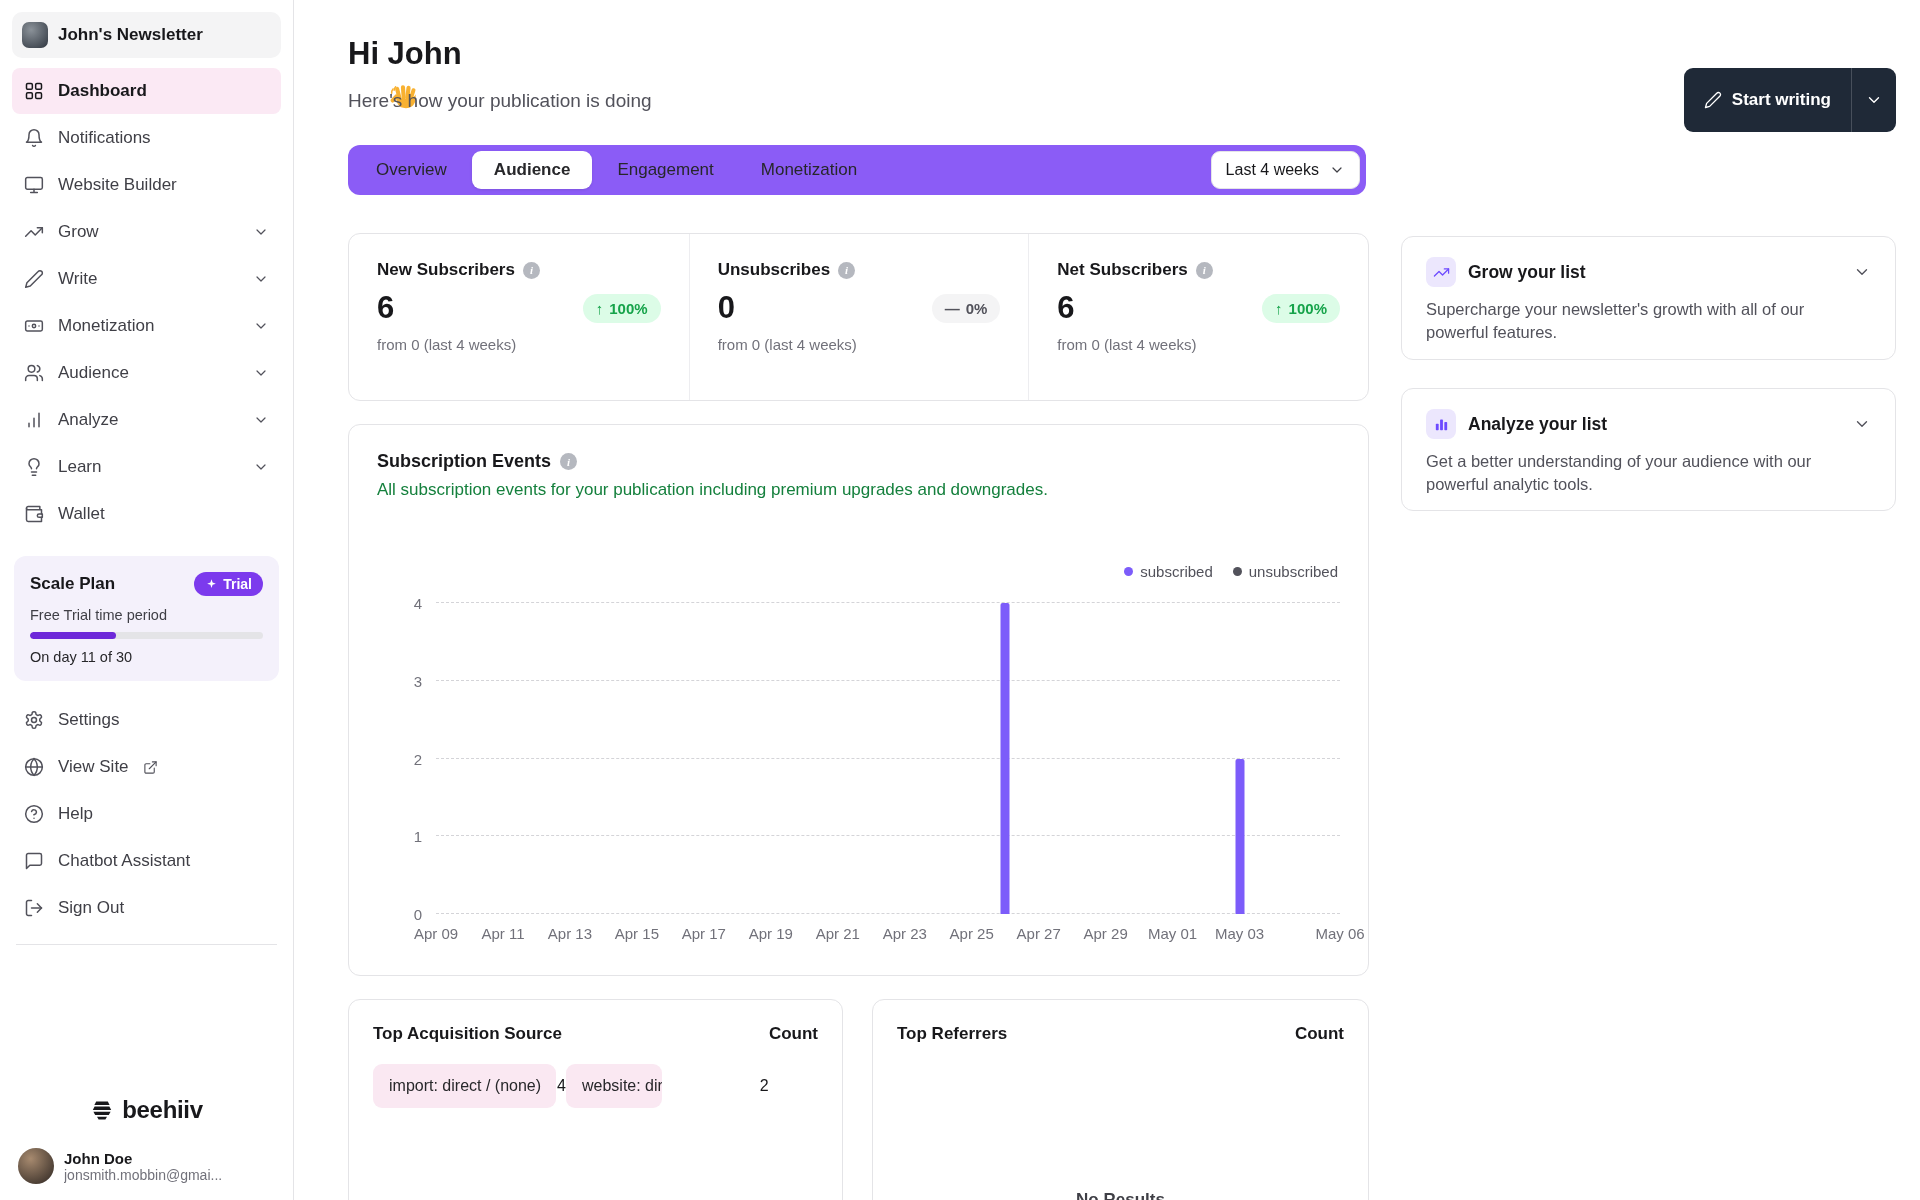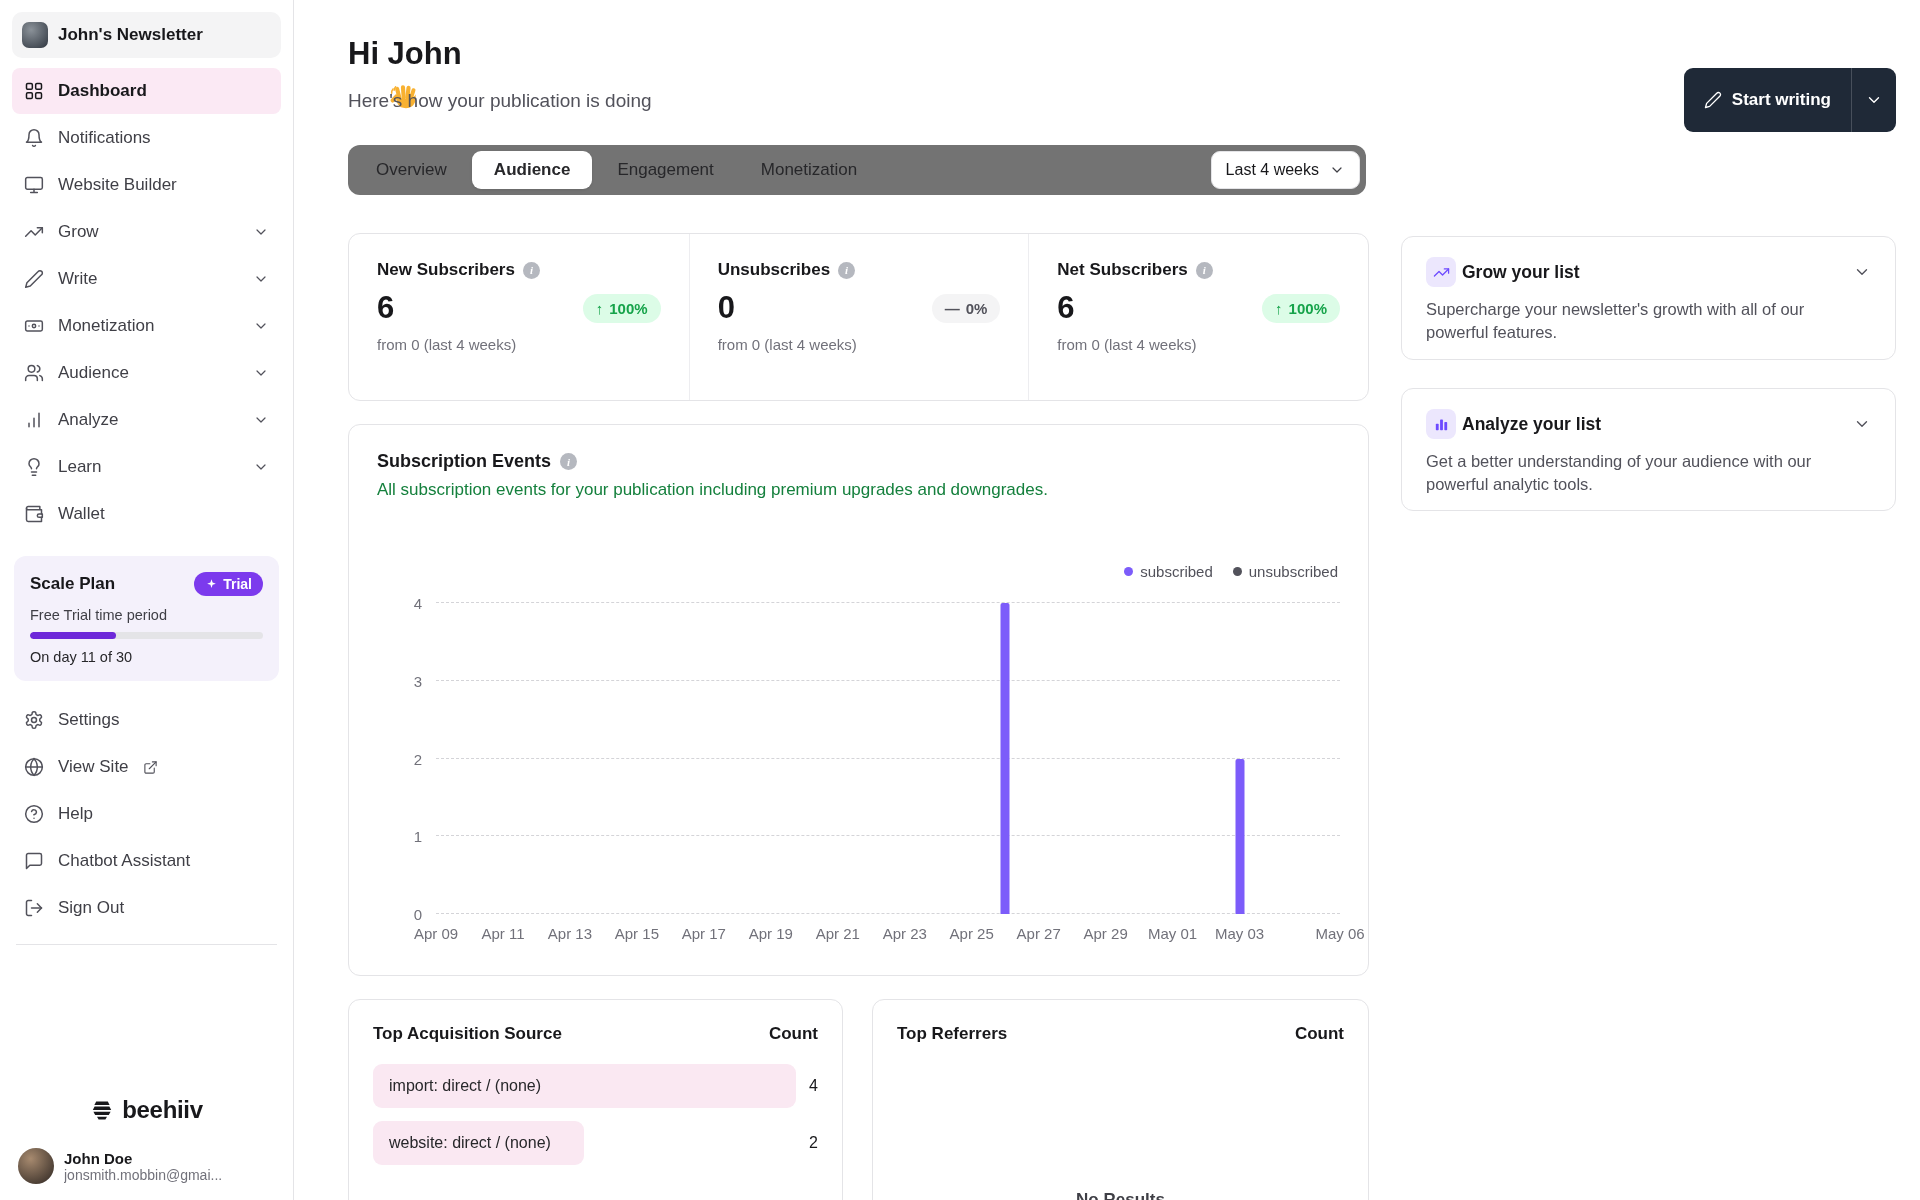--- a/index.html
+++ b/index.html
@@ -56,21 +56,21 @@
     display:flex; align-items:center; gap:10px;flex-direction:column; }
   .subtitle { position:absolute; left:348px; top:90px; font-size:19px; color:#52525b; }
   .start-writing { position:absolute; top:68px; right:24px; height:64px; display:flex;
     align-items:stretch; background:#1f2937; border-radius:9px; overflow:hidden; color:#fff; }
   .sw-main { display:flex; align-items:center; gap:10px; padding:0 20px; font-size:17px;
     font-weight:600; color:#fff; }
   .sw-caret { display:flex; align-items:center; padding:0 13px; color:#fff;
     border-left:1px solid rgba(255,255,255,.18); }
 
   
-  .tabsbar { position:absolute; left:348px; top:145px; width:1018px; height:50px; background:#737373;
+  .tabsbar { position:absolute; left:348px; top:145px; width:1018px; height:50px; background:#8b5cf6;
     border-radius:12px; display:flex; align-items:center; padding:6px; }
   .tabs-group { display:flex; gap:3px; }
   .tab { height:38px; padding:0 22px; border-radius:9px; font-size:17px; font-weight:500;
     color:#27272a; display:flex; align-items:center; }
   .tab.active { background:#fff; font-weight:600; box-shadow:0 1px 3px rgba(0,0,0,.10); }
   .range-select { margin-left:auto; height:38px; background:#fff; border:1px solid #e4e4e7;
     border-radius:9px; display:flex; align-items:center; gap:10px; padding:0 14px;
     font-size:16px; font-weight:500; color:#18181b; }
   .range-select .sel-chev { display:flex; color:#3f3f46; }
 
@@ -110,34 +110,34 @@
     border-radius:2px 2px 0 0; }
   .xlabels { position:absolute; left:87px; top:500px; width:904px; height:22px; }
   .xlabel { position:absolute; transform:translateX(-50%); font-size:15px; color:#71717a; white-space:nowrap; }
 
   
   .table-card { position:absolute; border:1px solid #e4e4e7; border-radius:12px; background:#fff;
     padding:24px; }
   #acq { left:348px; top:999px; width:495px; height:280px; }
   #ref { left:872px; top:999px; width:497px; height:280px; }
   .tc-head { display:flex; justify-content:space-between; font-size:17px; font-weight:700; }
-  .tc-rows { margin-top:20px; display:flex; flex-direction:column; gap:13px; }
+  .tc-rows { margin-top:20px; display:flex; flex-direction:row; }
   .tc-row { display:flex; align-items:center; justify-content:space-between; }
   .pill { height:44px; display:flex; align-items:center; padding:0 16px; border-radius:9px;
     background:#fae8f2; font-size:16px; color:#27272a; white-space:nowrap; overflow:hidden; }
   .tc-count { font-size:16px; font-weight:500; }
   .no-results { position:absolute; left:0; right:0; top:190px; text-align:center; font-size:17px;
     font-weight:600; color:#3f3f46; }
 
   
   .promo { position:absolute; left:1401px; width:495px; border:1px solid #e4e4e7; border-radius:12px;
     background:#fff; padding:20px 24px; }
   #promo-0 { top:236px; height:124px; }
   #promo-1 { top:388px; height:123px; }
-  .promo-head { display:flex; align-items:center; gap:6px; cursor:pointer; }
+  .promo-head { display:flex; align-items:center; gap:12px; cursor:pointer; }
   .promo-icon { width:30px; height:30px; border-radius:8px; background:#ece7fd; color:#6d4aff;
     display:flex; align-items:center; justify-content:center; flex:none; }
   .promo-title { font-size:17.5px; font-weight:700; flex:1; }
   .promo-chev { display:flex; color:#52525b; }
   .promo-desc { margin-top:11px; font-size:16.5px; color:#52525b; line-height:1.4; max-width:440px; }
 </style>
 </head>
 <body>
 
 <aside class="sidebar">

